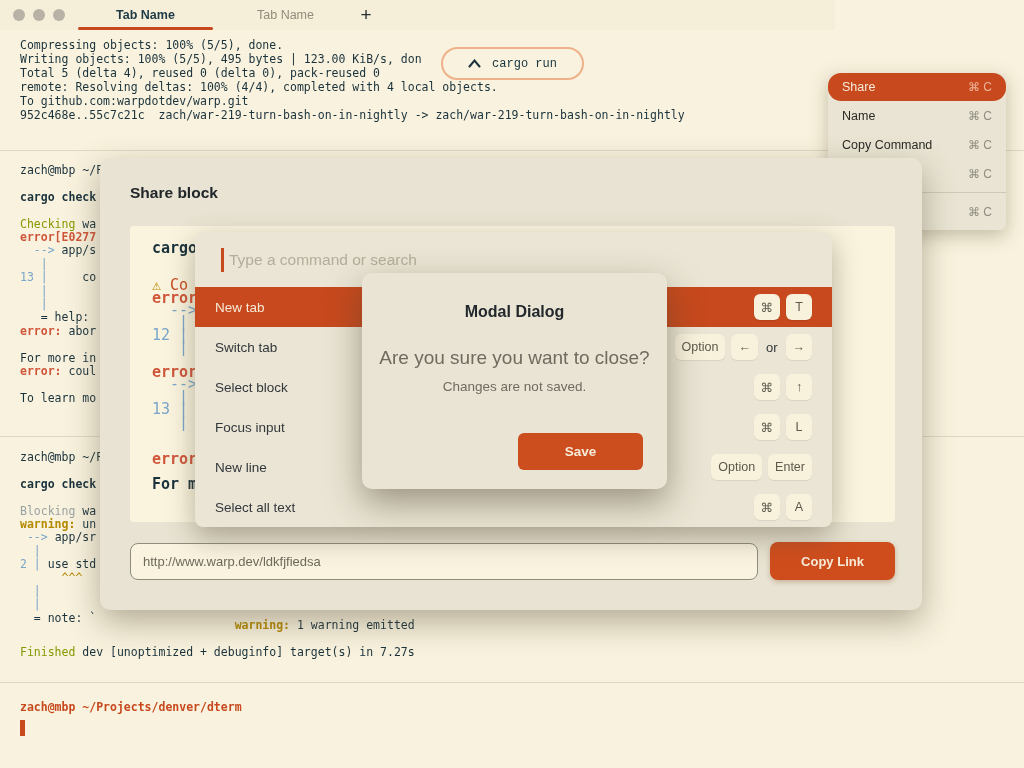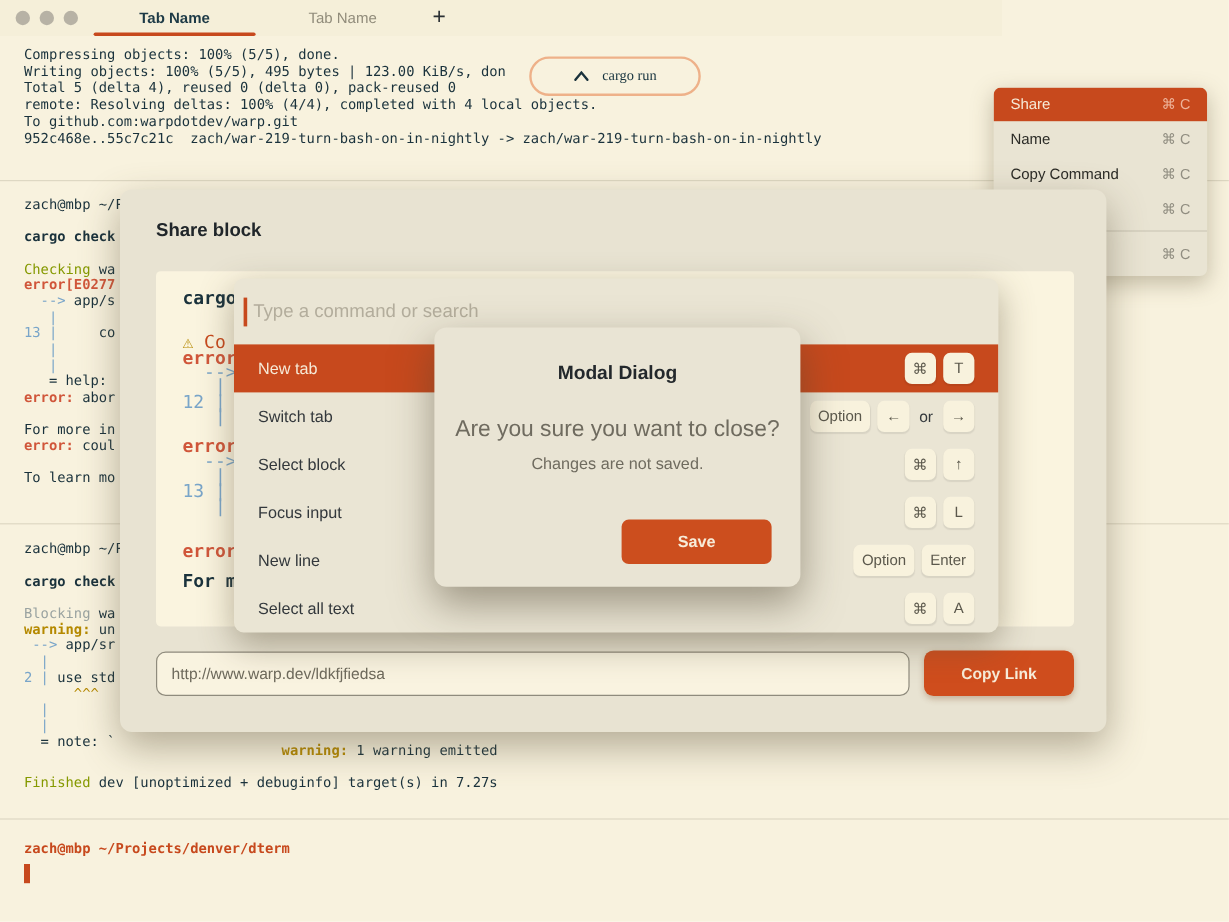--- a/index.html
+++ b/index.html
@@ -23,42 +23,42 @@
   .term.lh14 { line-height:14px; } .term.lh14 div{ min-height:14px; }
   .c-fg{color:#1a323c} .c-err{color:#d0563a} .c-warn{color:#b58900} .c-green{color:#859900}
   .c-blue{color:#79a5c9} .c-gray{color:#9aa3a1} .c-orange{color:#c7491d}
   .b{font-weight:bold}
   .hdiv { position:absolute; left:0; width:1024px; height:1px; background:#ded8c3; }
   .prompt-line { position:absolute; left:20px; top:700px; font-family:"DejaVu Sans Mono",monospace; font-size:11.5px; font-weight:bold; color:#c7491d; }
   .cursor-block { position:absolute; left:20px; top:720px; width:5px; height:16px; background:#c7491d; }
 
   
   .pill { position:absolute; left:441px; top:47px; width:143px; height:33px; border:2px solid #eeb189; border-radius:17px; background:#f8f2de; display:flex; align-items:center; justify-content:center; gap:11px; cursor:pointer; }
-  .pill span { font-family:Liberation Serif, serif; font-size:12px; color:#16333e; }
+  .pill span { font-family:Liberation Mono, monospace; font-size:12px; color:#16333e; }
 
   
   .menu { position:absolute; left:828px; top:73px; width:178px; background:#e9e4d3; border-radius:6px; box-shadow:0 6px 18px rgba(100,90,60,.35); padding-bottom:4px; overflow:hidden; }
-  .menu-row { height:29px; display:flex; align-items:center; justify-content:space-between; padding:0 14px; font-size:12.5px; color:#2b2b26; cursor:pointer; }
+  .menu-row { height:29px; display:flex; align-items:center; justify-content:space-between; padding:0 14px; font-size:12.5px; color:#2b2b26; cursor:pointer;border-radius:13px; }
   .menu-row.active { height:28px; background:#c7491d; color:#f6ead7; }
   .menu-shortcut { color:#908d80; font-size:12px; }
   .menu-row.active .menu-shortcut { color:#eeb49b; }
   .menu-sep { height:1px; background:#cdc8b7; margin:4px 0; }
 
   
   .share { position:absolute; left:100px; top:158px; width:822px; height:452px; background:#e8e3d2; border-radius:10px; box-shadow:0 12px 32px rgba(95,85,60,.45); }
   .share-title { position:absolute; left:30px; top:26px; font-size:15.5px; font-weight:bold; color:#20262a; }
   .share-preview { position:absolute; left:30px; top:68px; width:765px; height:296px; background:#faf4df; border-radius:4px; }
   .share-preview .term { left:22px; top:16px; font-size:15px; line-height:12.4px; }
   .share-preview .term div { min-height:12.4px; }
   .share-url { position:absolute; left:30px; top:385px; width:628px; height:37px; background:#f9f3e0; border:1px solid #8f8b7d; border-radius:8px; padding:0 12px; color:#6e6a5c; font-size:13px; font-family:"Liberation Sans",sans-serif; outline:none; }
   .copy-link { position:absolute; left:670px; top:384px; width:125px; height:38px; background:#cf4d1d; border:none; border-radius:8px; color:#f7ecd9; font-weight:bold; font-size:13px; display:flex; align-items:center; justify-content:center; cursor:pointer; box-shadow:0 2px 5px rgba(120,60,20,.3); }
 
   
   .palette { position:absolute; left:195px; top:232px; width:637px; height:295px; background:#eae5d4; border-radius:8px; box-shadow:0 10px 28px rgba(95,85,60,.45); overflow:hidden; }
-  .pal-search { position:absolute; left:0; top:0; width:100%; height:55px; display:flex; align-items:center; padding-left:8px; }
+  .pal-search { position:absolute; left:0; top:0; width:100%; height:55px; display:flex; align-items:center; padding-left:26px; }
   .caret-bar { width:3px; height:24px; background:#c7491d; margin-right:5px; flex:none; }
   .pal-input { flex:1; background:transparent; border:none; outline:none; font-size:15.5px; color:#3a3f42; font-family:"Liberation Sans",sans-serif; }
   .pal-input::placeholder { color:#b3ad9c; }
   .pal-list { position:absolute; left:0; top:55px; width:100%; }
   .pal-row { height:40px; display:flex; align-items:center; justify-content:space-between; padding:0 20px; font-size:13.5px; color:#33383c; cursor:pointer; }
   .pal-row.active { background:#c7491d; color:#f6ead7; }
   .keys { display:flex; align-items:center; gap:6px; }
   .key { min-width:26px; height:26px; background:#f8f2dd; border-radius:6px; display:flex; align-items:center; justify-content:center; padding:0 7px; color:#5b584c; font-size:12.5px; box-shadow:0 1px 1px rgba(0,0,0,.08); }
   .key-or { font-size:13px; color:#33383c; margin:0 2px; }
 

